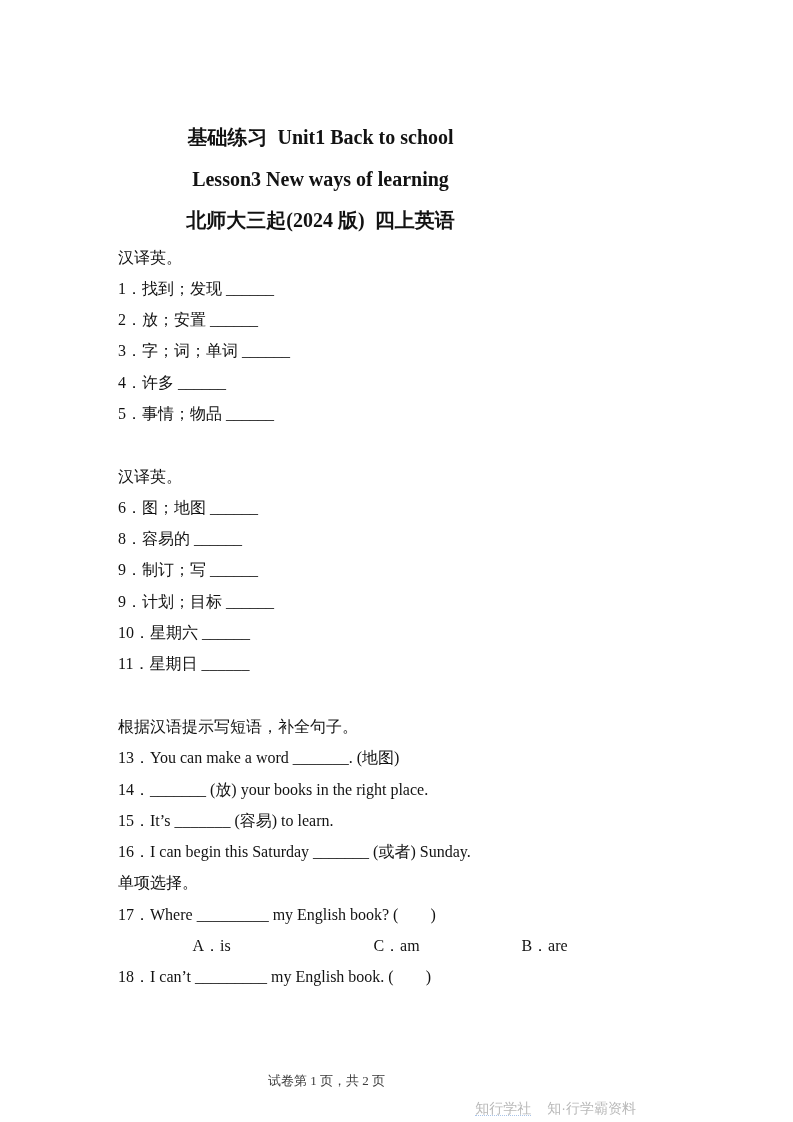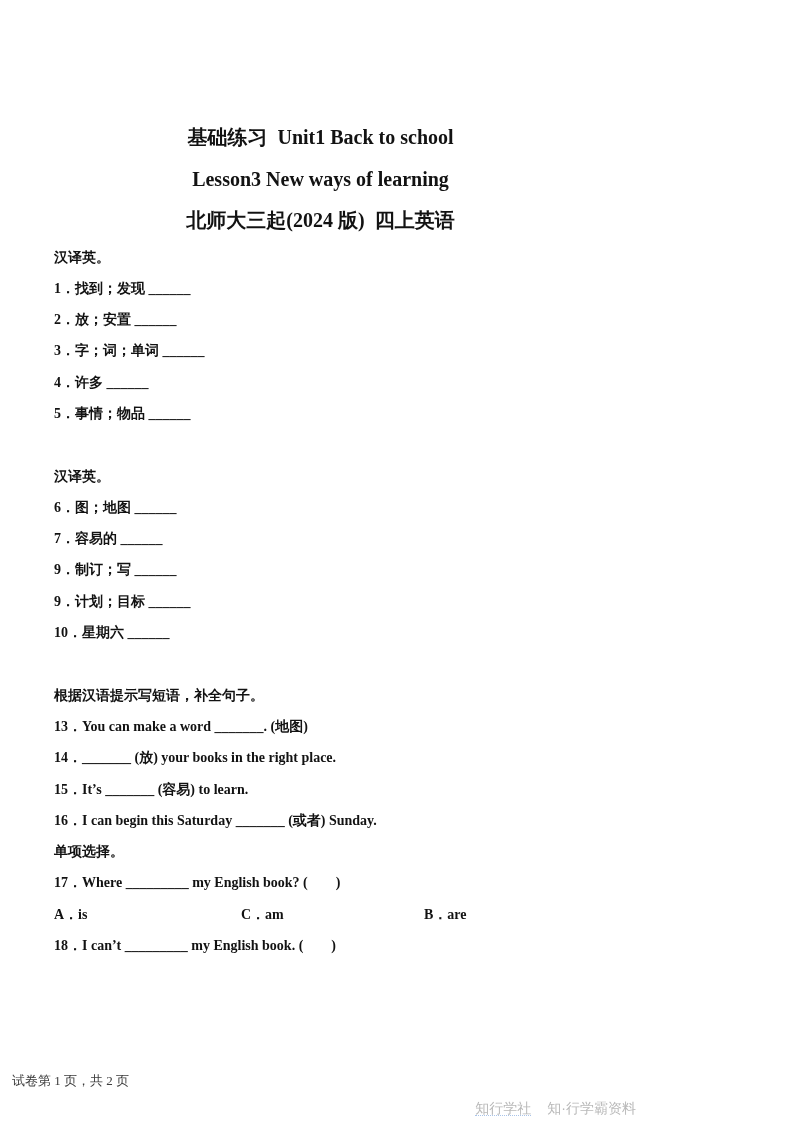--- a/index.html
+++ b/index.html
@@ -21,45 +21,46 @@
     text-align: center;
     font-weight: bold;
     font-size: 20px;
   }
   .title-line {
     line-height: 41.5px;
     height: 41.5px;
     white-space: pre-wrap;
   }
   .content {
-    margin-left: 54px;
+    margin-left: 118px;
     margin-right: 40px;
-    font-size: 14px;
-    font-weight: bold;
+    font-size: 16px;
   }
   .line {
     height: 31.3px;
     line-height: 31.3px;
     white-space: pre-wrap;
   }
   .spacer {
     
   }
   .options-row {
     display: grid;
     grid-template-columns: 187px 183px 1fr;
   }
   .option {
     white-space: pre-wrap;
+    text-align: center;
   }
   .footer {
     position: absolute;
     left: 12px;
     right: 0;
     top: 1071px;
+    text-align: center;
     font-size: 13px;
     line-height: 20px;
     color: #3d3d3d;
     white-space: pre-wrap;
   }
   .watermark {
     position: absolute;
     right: 5px;
     top: 1101px;
     display: flex;
@@ -90,24 +91,25 @@
         <div class="line">1．找到；发现 ______</div>
         <div class="line">2．放；安置 ______</div>
         <div class="line">3．字；词；单词 ______</div>
         <div class="line">4．许多 ______</div>
         <div class="line">5．事情；物品 ______</div>
       </div>
       <div class="line spacer"></div>
       <div>
         <div class="line heading">汉译英。</div>
         <div class="line">6．图；地图 ______</div>
-        <div class="line">7．容易的 ______</div>
+        <div class="line">8．容易的 ______</div>
         <div class="line">9．制订；写 ______</div>
         <div class="line">9．计划；目标 ______</div>
         <div class="line">10．星期六 ______</div>
+        <div class="line">11．星期日 ______</div>
       </div>
       <div class="line spacer"></div>
       <div>
         <div class="line heading">根据汉语提示写短语，补全句子。</div>
         <div class="line">13．You can make a word _______. (地图)</div>
         <div class="line">14．_______ (放) your books in the right place.</div>
         <div class="line">15．It’s _______ (容易) to learn.</div>
         <div class="line">16．I can begin this Saturday _______ (或者) Sunday.</div>
       </div>
       <div>

